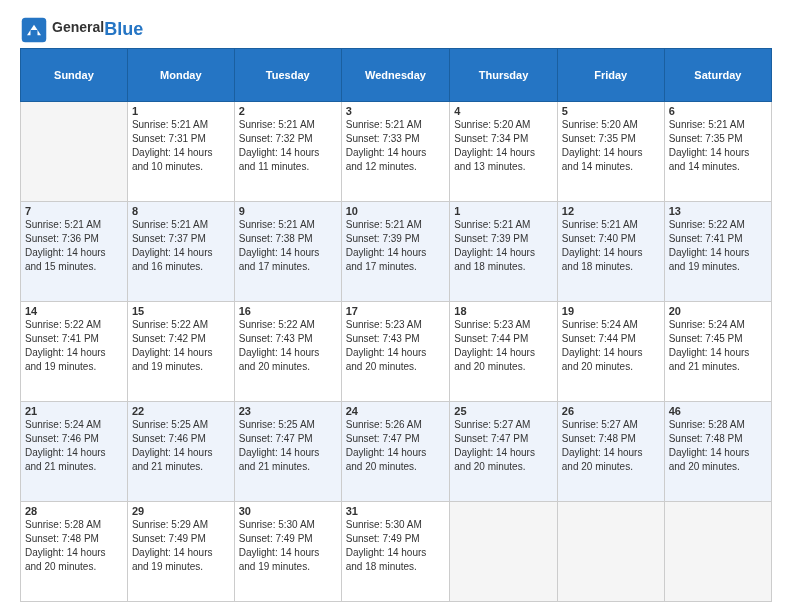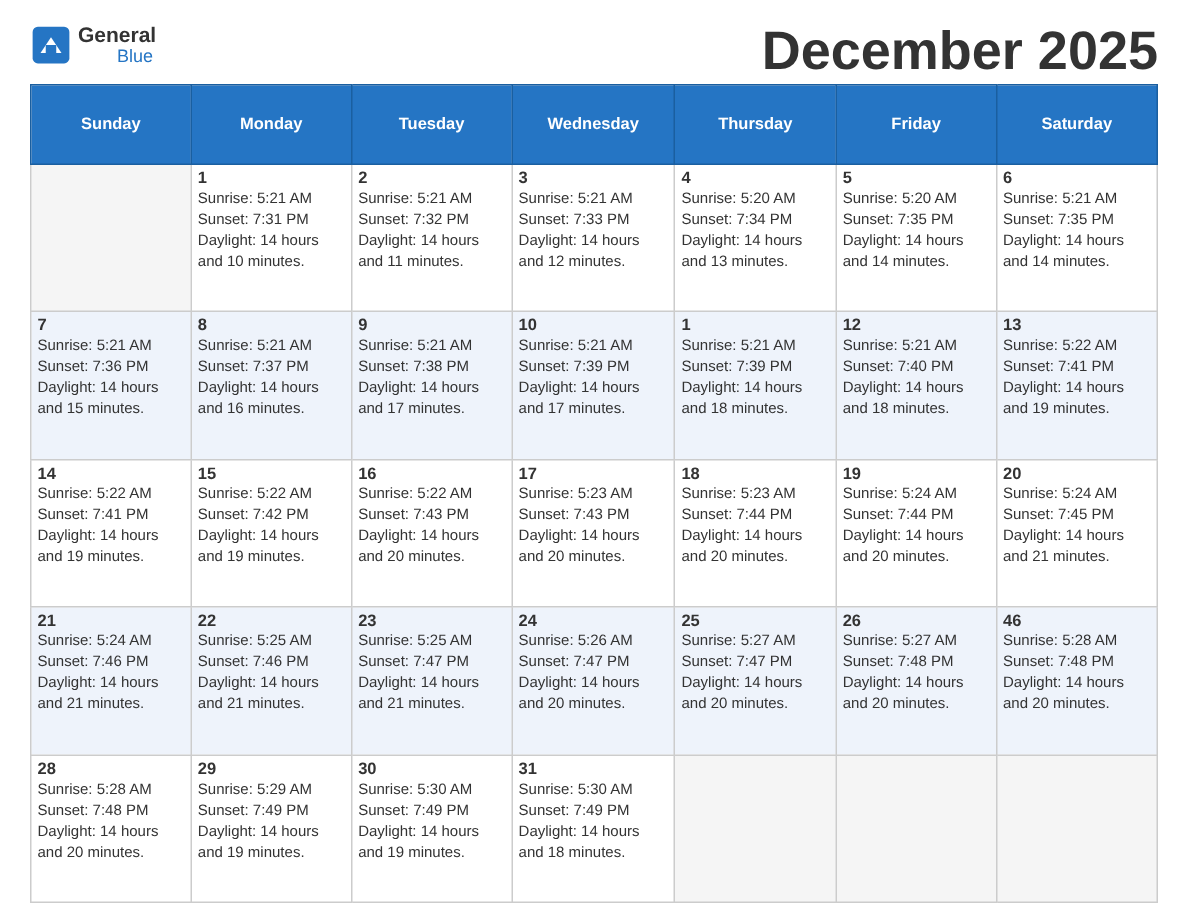--- a/index.html
+++ b/index.html
@@ -23,33 +23,32 @@
       align-items: flex-start;
       margin-bottom: 4px;
     }
     .logo {
       display: flex;
       align-items: center;
       gap: 4px;
     }
     .logo-text {
       display: flex;
-      flex-direction: column;
+      flex-direction: row;
       line-height: 1.1;
     }
     .logo-general {
       font-size: 14px;
       font-weight: bold;
       color: #333;
     }
     .logo-blue {
-      font-size: 12px;
-      font-weight: normal;
+      font-size: 18px;
+      font-weight: bold;
       color: #2575c4;
-      margin-left: 26px;
     }
     .logo-icon {
       width: 28px;
       height: 28px;
     }
     .title-section {
       text-align: right;
     }
     .month-title {
       font-size: 36px;
@@ -113,21 +112,20 @@
         <rect x="2" y="2" width="28" height="28" rx="4" fill="#2575c4"></rect>
         <polygon points="8,22 16,10 24,22" fill="white"></polygon>
         <rect x="12" y="16" width="8" height="8" fill="#2575c4"></rect>
       </svg>
       <div class="logo-text">
         <span class="logo-general">General</span>
         <span class="logo-blue">Blue</span>
       </div>
     </div>
     <div class="title-section">
-      <div class="month-title">December 2025</div>
     </div>
   </div>
 
   <table class="calendar">
     <thead>
       <tr>
         <th>Sunday</th>
         <th>Monday</th>
         <th>Tuesday</th>
         <th>Wednesday</th>

